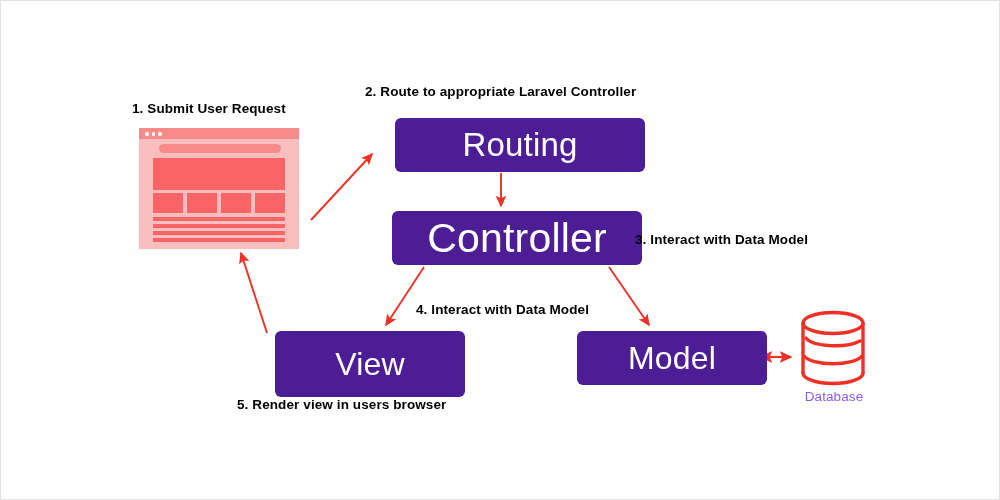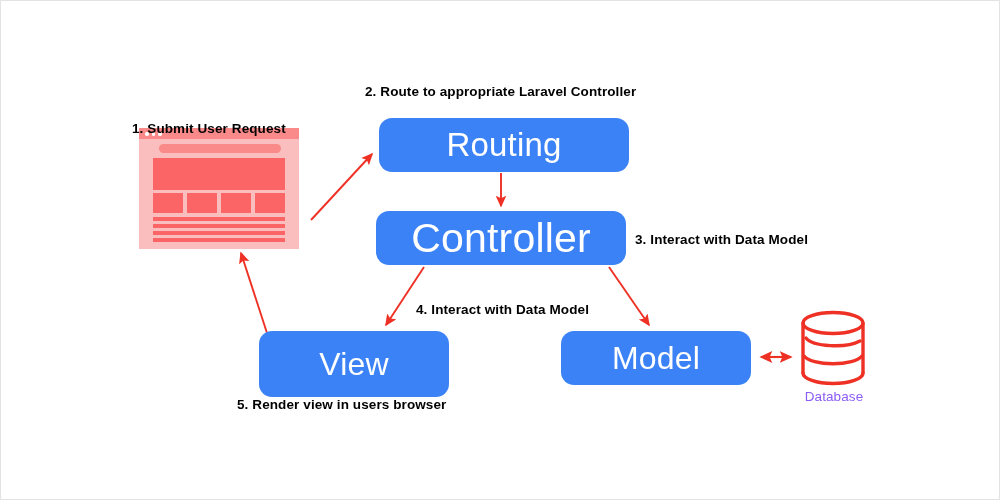--- a/index.html
+++ b/index.html
@@ -22,44 +22,45 @@
   #svg-layer {
     position: absolute;
     left: 0;
     top: 0;
     width: 1000px;
     height: 500px;
     pointer-events: none;
   }
   .node-box {
     position: absolute;
-    background: #3b82f6;
-    border-radius: 13px;
+    background: #4c1d95;
+    border-radius: 6px;
     display: flex;
     align-items: center;
     justify-content: center;
     color: #ffffff;
     font-weight: 500;
     letter-spacing: 0.2px;
     box-sizing: border-box;
+    margin-left: 16px;
   }
   #box-routing   { left: 378px; top: 117px; width: 250px; height: 54px; font-size: 33px; }
   #box-controller{ left: 375px; top: 210px; width: 250px; height: 54px; font-size: 41px; }
   #box-view      { left: 258px; top: 330px; width: 190px; height: 66px; font-size: 32px; }
   #box-model     { left: 560px; top: 330px; width: 190px; height: 54px; font-size: 32px; }
 
   .step-label {
     position: absolute;
     color: #000000;
     font-size: 13.5px;
     font-weight: bold;
     white-space: nowrap;
     letter-spacing: 0.1px;
   }
-  #label-step1 { left: 131px; top: 120px; }
+  #label-step1 { left: 131px; top: 100px; }
   #label-step2 { left: 364px; top: 83px; }
   #label-step3 { left: 634px; top: 231px; }
   #label-step4 { left: 415px; top: 301px; }
   #label-step5 { left: 236px; top: 396px; }
 
   #label-database {
     position: absolute;
     left: 795px;
     top: 388px;
     width: 76px;

